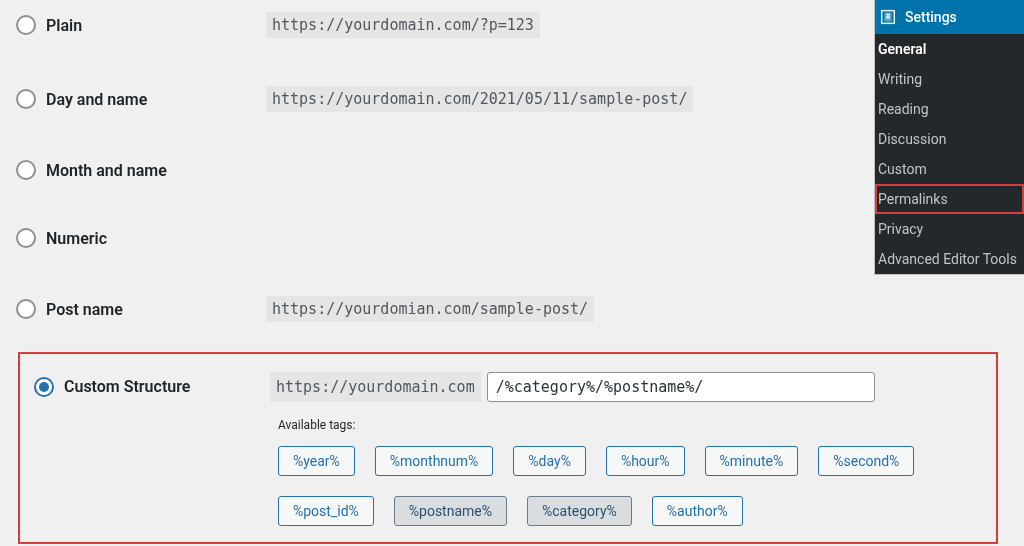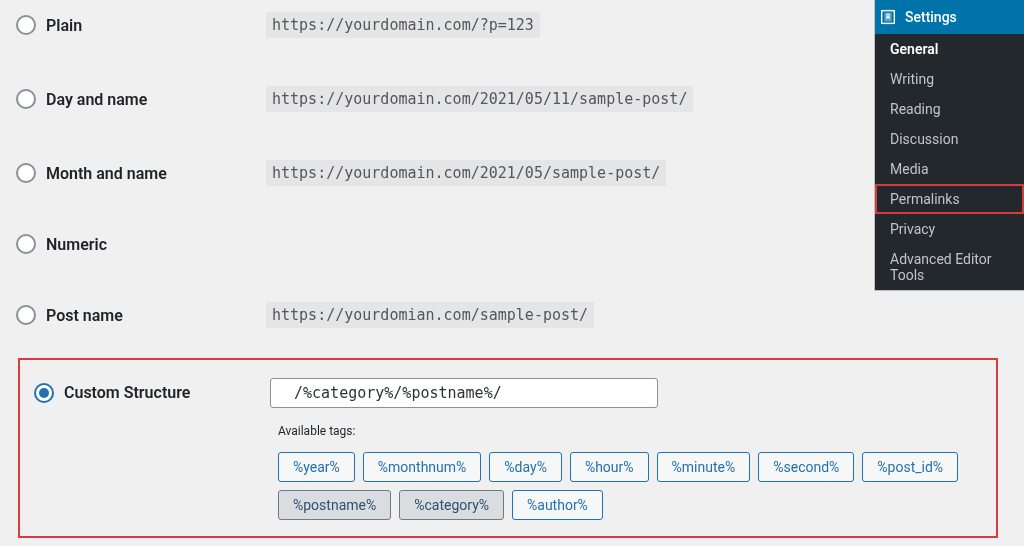--- a/index.html
+++ b/index.html
@@ -108,39 +108,39 @@
     padding: 6px 6px;
     font-size: 15px;
     display: inline-block;
     margin-right: 6px;
   }
   .custom-input {
     width: 388px;
     height: 30px;
     border: 1px solid #8c8f94;
     border-radius: 3px;
-    padding: 2px 23px;
+    padding: 2px 8px;
     font-family: Consolas, Monaco, monospace;
     font-size: 15px;
     color: #2c3338;
     background: #fff;
   }
   .available-tags {
     margin-left: 252px;
     margin-top: 16px;
   }
   .available-tags-label {
     font-size: 12px;
     color: #1d2327;
     margin-bottom: 14px;
   }
   .tags-row {
     display: flex;
     flex-wrap: wrap;
-    gap: 8px;
+    gap: 20px;
     max-width: 690px;
   }
   .tag-btn {
     border: 1px solid #2271b1;
     background: #f6f7f7;
     color: #2271b1;
     border-radius: 3px;
     padding: 6px 14px;
     font-size: 14px;
     font-family: inherit;
@@ -165,21 +165,21 @@
   .sidebar-head {
     display: flex;
     align-items: center;
     background: #0073aa;
     color: #fff;
     padding: 8px 4px;
     font-weight: 500;
   }
   .sidebar-head svg { margin-right: 8px; }
   .sidebar-item {
-    padding: 7px 15px;
+    padding: 7px 3px;
     color: #c3c4c7;
     cursor: pointer;
   }
   .sidebar-item.current { color: #fff; font-weight: 600; }
   .sidebar-item.highlight { box-shadow: inset 0 0 0 2px #d83b3b; }
 </style>
 </head>
 <body>
 
 <div class="main">
@@ -198,21 +198,20 @@
       <label>Day and name</label>
     </div>
     <span class="url-sample">https://yourdomain.com/2021/05/11/sample-post/</span>
   </div>
 
   <div class="option-row">
     <div class="radio-col">
       <input type="radio" name="perm" style="">
       <label>Month and name</label>
     </div>
-    <span class="url-sample">https://yourdomain.com/2021/05/sample-post/</span>
   </div>
 
   <div class="option-row">
     <div class="radio-col">
       <input type="radio" name="perm" style="">
       <label>Numeric</label>
     </div>
   </div>
 
   <div class="option-row" style="margin-bottom:30px">
@@ -222,20 +221,21 @@
     </div>
     <span class="url-sample">https://yourdomian.com/sample-post/</span>
   </div>
 
   <div class="custom-box">
     <div class="custom-row1">
       <div class="custom-radio-col">
         <input type="radio" name="perm" checked="" style="">
         <label>Custom Structure</label>
       </div>
+      <span class="custom-base">https://yourdomain.com</span>
       <input class="custom-input" type="text" value="/%category%/%postname%/" style="">
     </div>
     <div class="available-tags">
       <div class="available-tags-label">Available tags:</div>
       <div class="tags-row" id="tags-row">
           <button type="button" class="tag-btn">%year%</button>
           <button type="button" class="tag-btn">%monthnum%</button>
           <button type="button" class="tag-btn">%day%</button>
           <button type="button" class="tag-btn">%hour%</button>
           <button type="button" class="tag-btn">%minute%</button>
@@ -257,18 +257,18 @@
       <path d="M8 7h4M8 9h4M8 11h4" stroke="#fff" stroke-width="1.2"></path>
       <rect x="3" y="3" width="14" height="14" fill="none" stroke="#fff" stroke-width="1.4"></rect>
     </svg>
     <span>Settings</span>
   </div>
   <div id="sidebar-items">
       <div class="sidebar-item current">General</div>
       <div class="sidebar-item">Writing</div>
       <div class="sidebar-item">Reading</div>
       <div class="sidebar-item">Discussion</div>
-      <div class="sidebar-item">Media</div>
+      <div class="sidebar-item">Custom</div>
       <div class="sidebar-item highlight">Permalinks</div>
       <div class="sidebar-item">Privacy</div>
       <div class="sidebar-item">Advanced Editor Tools</div>
     </div>
 </div>
 
 </body></html>

